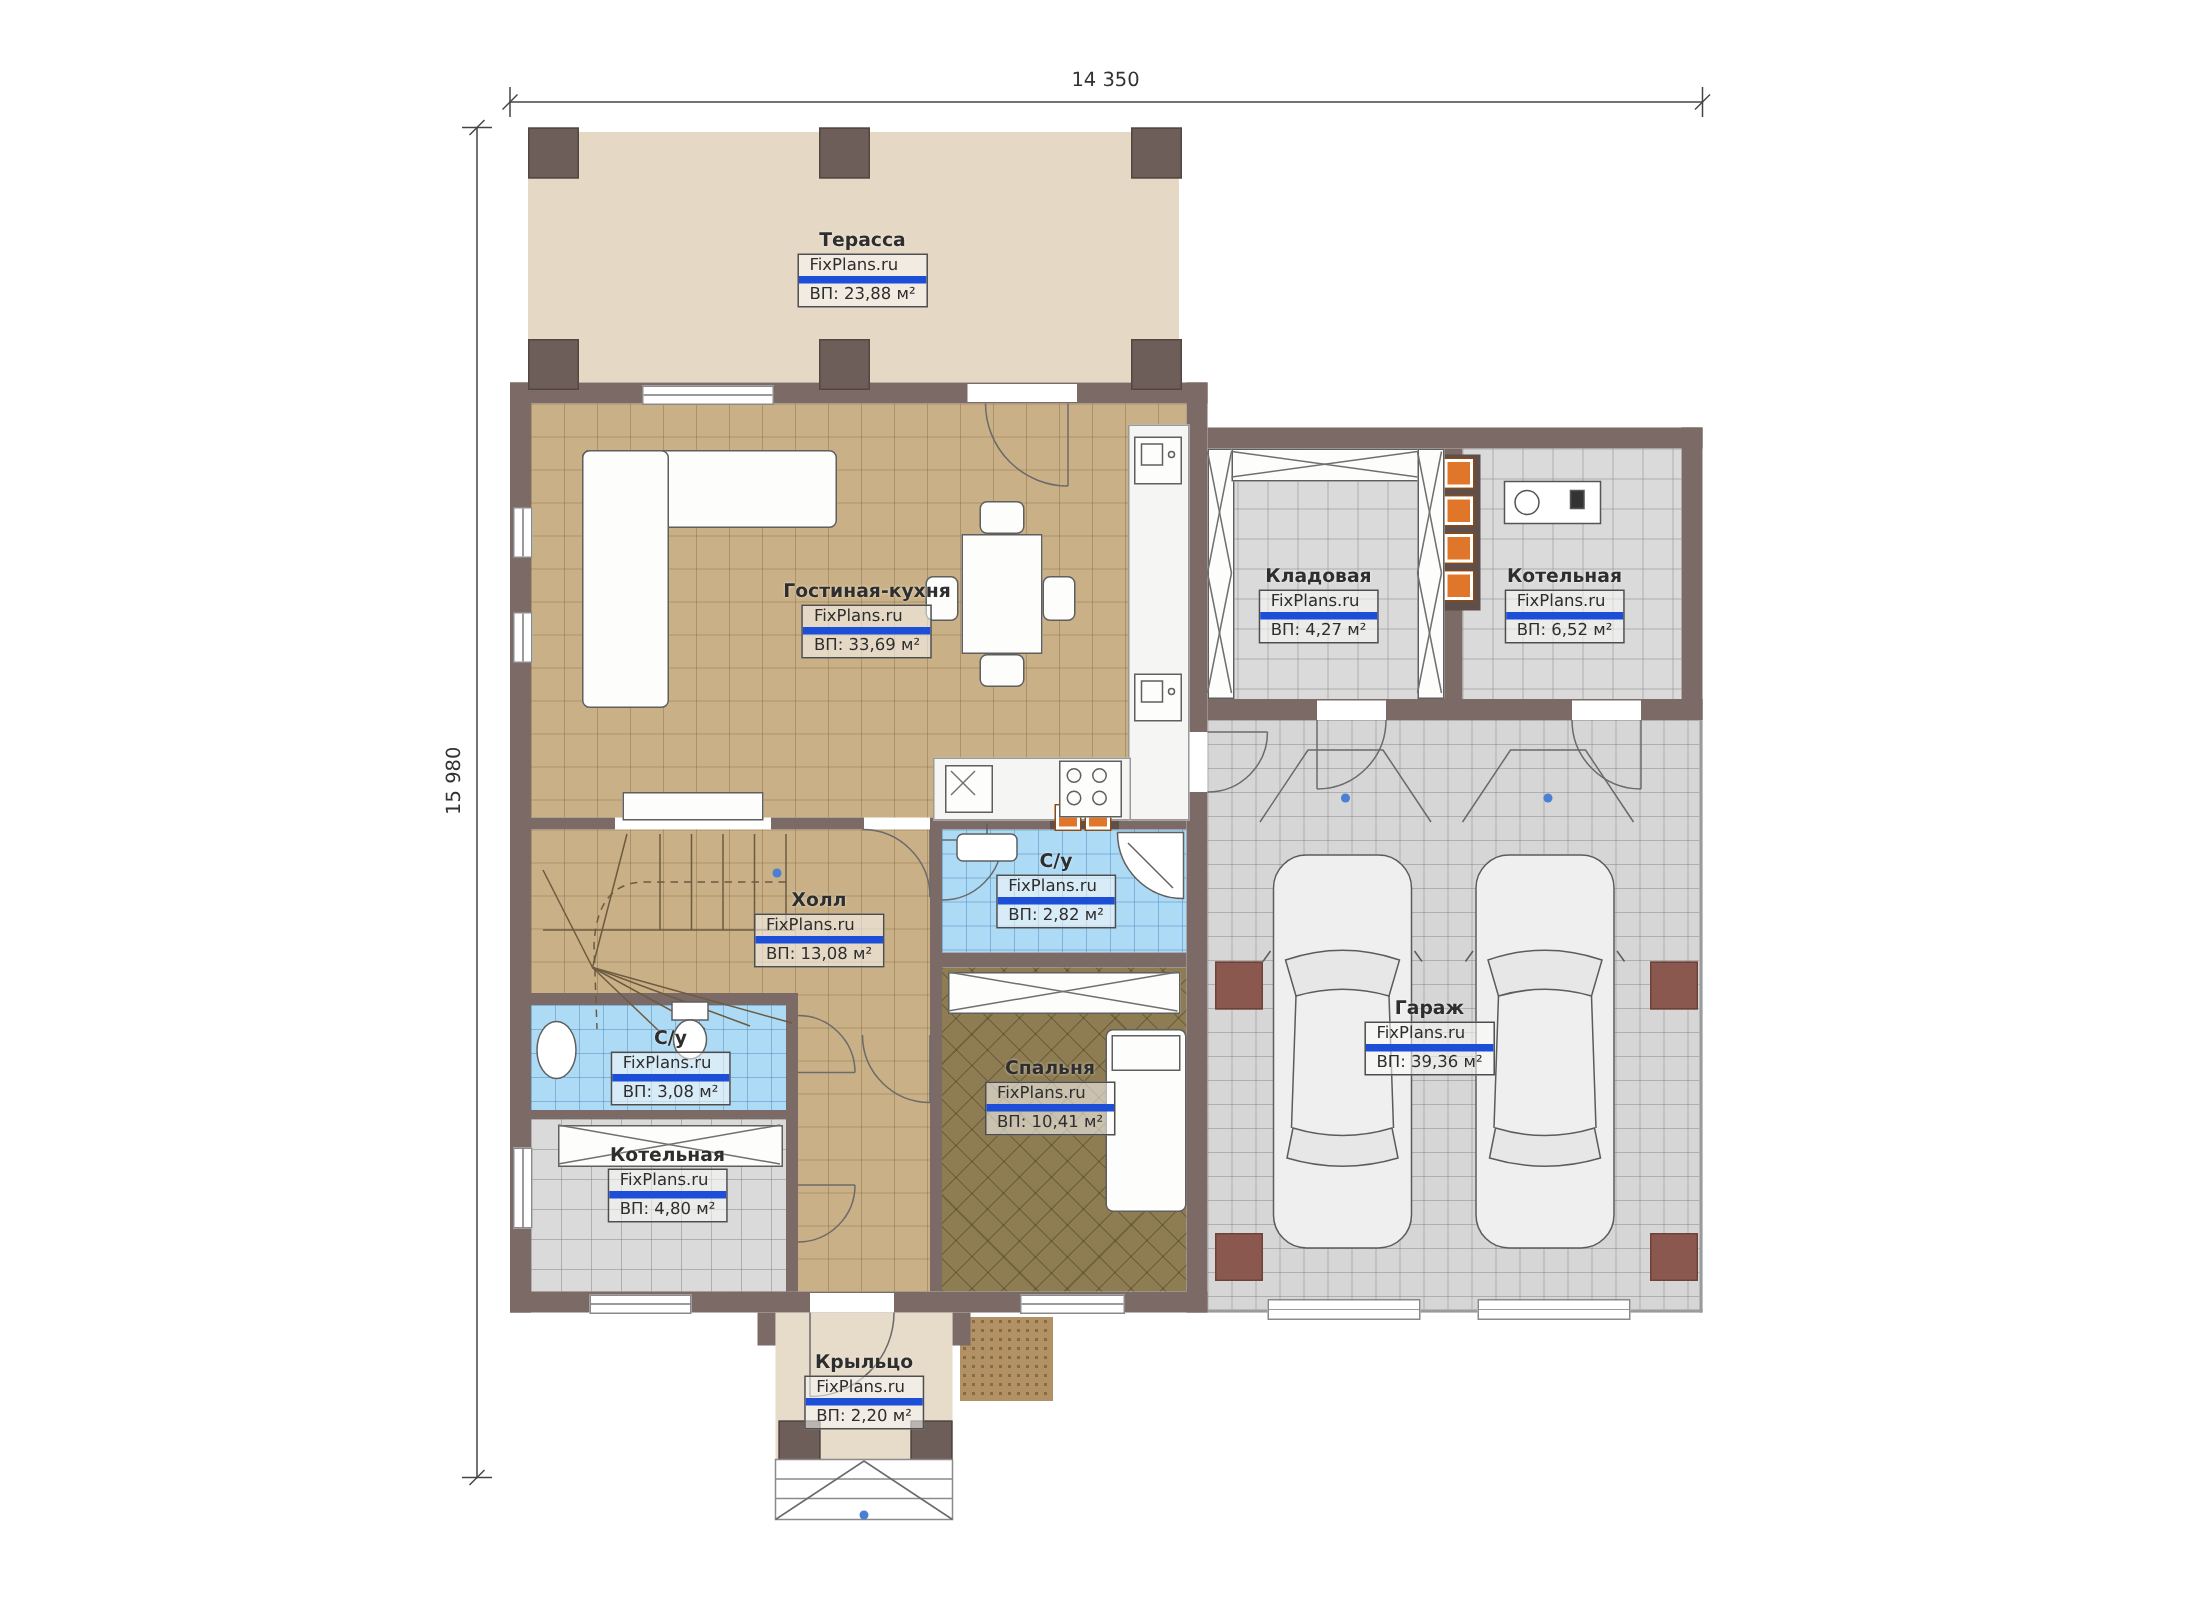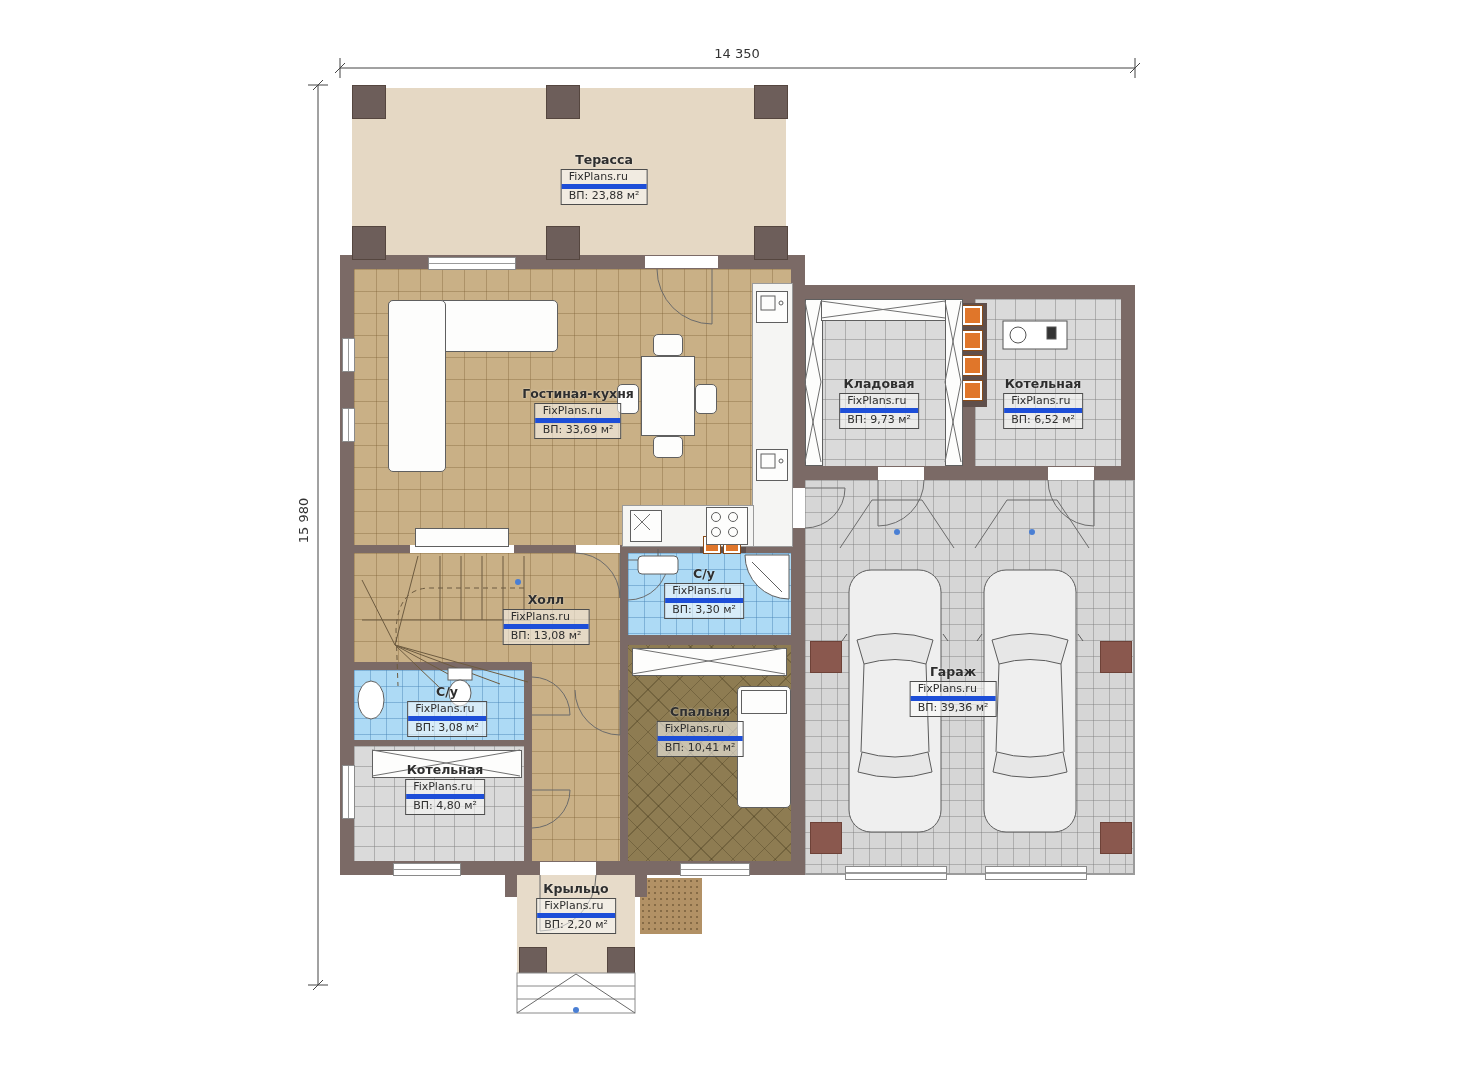--- a/index.html
+++ b/index.html
@@ -288,41 +288,41 @@
       <line x1="308" y1="85" x2="328" y2="85"></line>
         <line x1="308" y1="985" x2="328" y2="985"></line>
       <line x1="313" y1="90" x2="323" y2="80"></line>
         <line x1="313" y1="990" x2="323" y2="980"></line>
     </g>
   </svg>
 
   <div class="dimtext" style="left:737px;top:46px;transform:translateX(-50%)">14 350</div>
   <div class="dimtext" style="left:268px;top:513px;width:70px;text-align:center;transform:rotate(-90deg)">15 980</div>
 
-  <div class="rlabel" style="left:604px;top:152px">
+  <div class="rlabel" style="left:575px;top:152px">
     <div class="rname">Терасса</div>
     <div class="rbox">
       <div class="row">FixPlans.ru</div>
       <div class="row">ВП: 23,88 м²</div>
     </div>
   </div>
 
   <div class="rlabel" style="left:578px;top:386px">
     <div class="rname">Гостиная-кухня</div>
     <div class="rbox">
       <div class="row">FixPlans.ru</div>
       <div class="row">ВП: 33,69 м²</div>
     </div>
   </div>
 
   <div class="rlabel" style="left:879px;top:376px">
     <div class="rname">Кладовая</div>
     <div class="rbox">
       <div class="row">FixPlans.ru</div>
-      <div class="row">ВП: 9,73 м²</div>
+      <div class="row">ВП: 4,27 м²</div>
     </div>
   </div>
 
   <div class="rlabel" style="left:1043px;top:376px">
     <div class="rname">Котельная</div>
     <div class="rbox">
       <div class="row">FixPlans.ru</div>
       <div class="row">ВП: 6,52 м²</div>
     </div>
   </div>
@@ -332,21 +332,21 @@
     <div class="rbox">
       <div class="row">FixPlans.ru</div>
       <div class="row">ВП: 13,08 м²</div>
     </div>
   </div>
 
   <div class="rlabel" style="left:704px;top:566px">
     <div class="rname">С/у</div>
     <div class="rbox">
       <div class="row">FixPlans.ru</div>
-      <div class="row">ВП: 3,30 м²</div>
+      <div class="row">ВП: 2,82 м²</div>
     </div>
   </div>
 
   <div class="rlabel" style="left:447px;top:684px">
     <div class="rname">С/у</div>
     <div class="rbox">
       <div class="row">FixPlans.ru</div>
       <div class="row">ВП: 3,08 м²</div>
     </div>
   </div>
@@ -368,21 +368,21 @@
   </div>
 
   <div class="rlabel" style="left:953px;top:664px">
     <div class="rname">Гараж</div>
     <div class="rbox">
       <div class="row">FixPlans.ru</div>
       <div class="row">ВП: 39,36 м²</div>
     </div>
   </div>
 
-  <div class="rlabel" style="left:576px;top:881px">
+  <div class="rlabel" style="left:576px;top:900px">
     <div class="rname">Крыльцо</div>
     <div class="rbox">
       <div class="row">FixPlans.ru</div>
       <div class="row">ВП: 2,20 м²</div>
     </div>
   </div>
 
 </div>
 
 </body></html>

